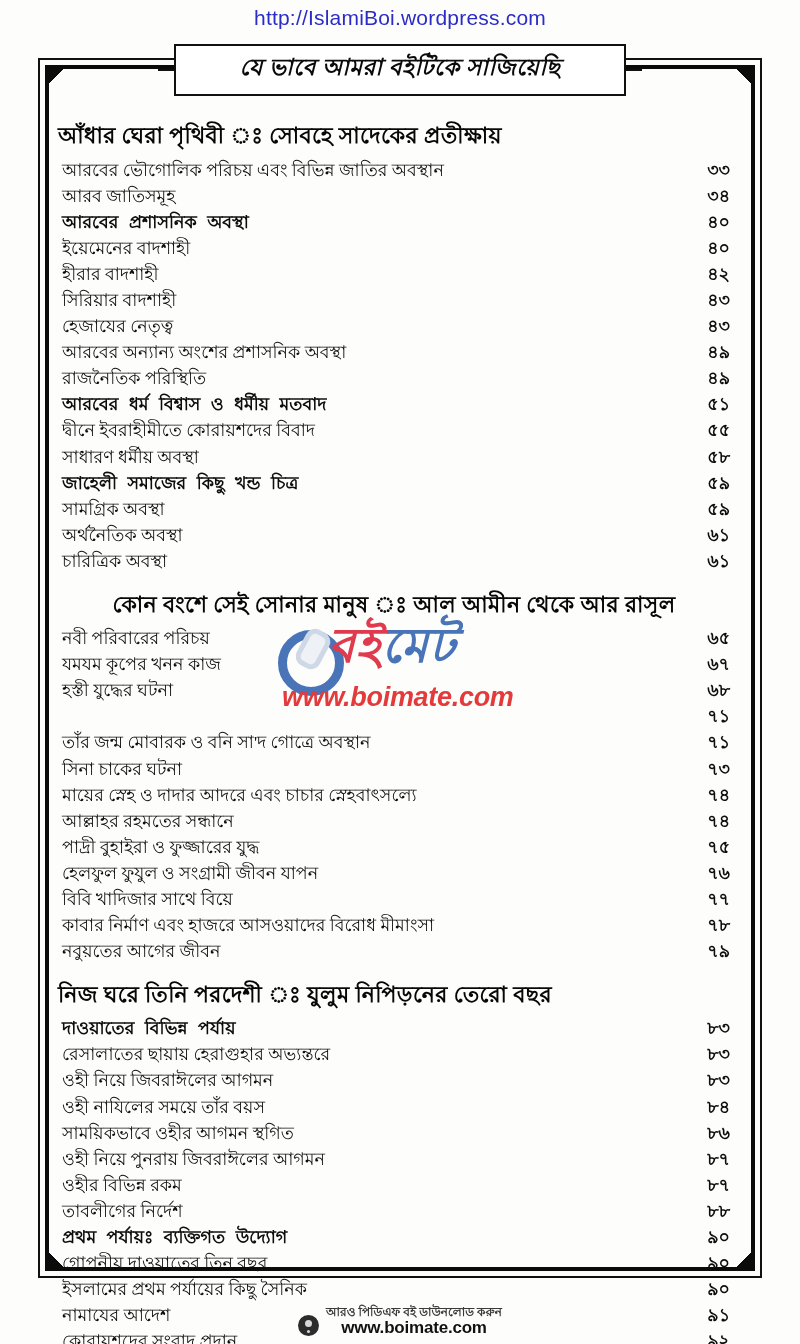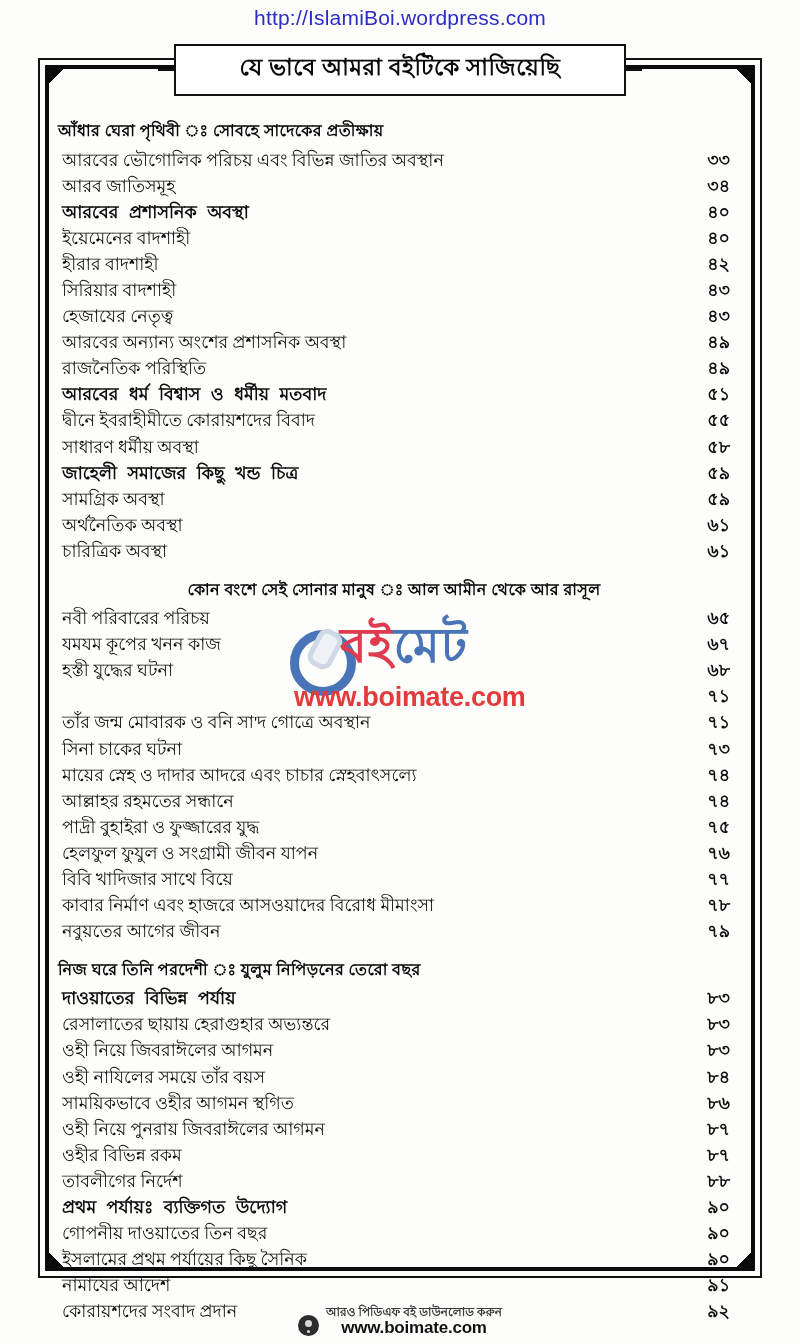--- a/index.html
+++ b/index.html
@@ -79,36 +79,37 @@
     border: 2px solid #111;
     background: #ffffff;
     padding: 3px 14px 6px;
     min-width: 420px;
     text-align: center;
   }
   .banner-text {
     font-family: "Liberation Serif", serif;
     font-weight: bold;
     font-size: 23px;
+    font-style: italic;
     color: #0a0a0a;
     white-space: nowrap;
     letter-spacing: .5px;
   }
 
   
   .content {
     position: absolute;
     left: 58px;
     top: 112px;
     width: 672px;
   }
 
   .section-title {
     font-weight: bold;
-    font-size: 16px;
+    font-size: 22px;
     color: #070707;
     margin: 6px 0 3px 0;
     letter-spacing: .4px;
     white-space: nowrap;
   }
   .section-title.s2 { margin-top: 11px; text-align: center; }
   .section-title.s3 { margin-top: 11px; }
 
   .toc-row {
     display: flex;
@@ -129,26 +130,27 @@
     font-weight: bold;
     color: #0d0d0d;
     width: 58px;
     text-align: right;
     flex: 0 0 auto;
   }
 
   
   .watermark {
     position: absolute;
-    left: 284px;
+    left: 272px;
     top: 624px;
     width: 268px;
     height: 92px;
     z-index: 3;
     pointer-events: none;
+    font-style: italic;
   }
   .wm-logo {
     position: absolute;
     left: 0; top: 0;
     width: 268px;
     height: 62px;
   }
   .wm-bn {
     position: absolute;
     left: 56px;

